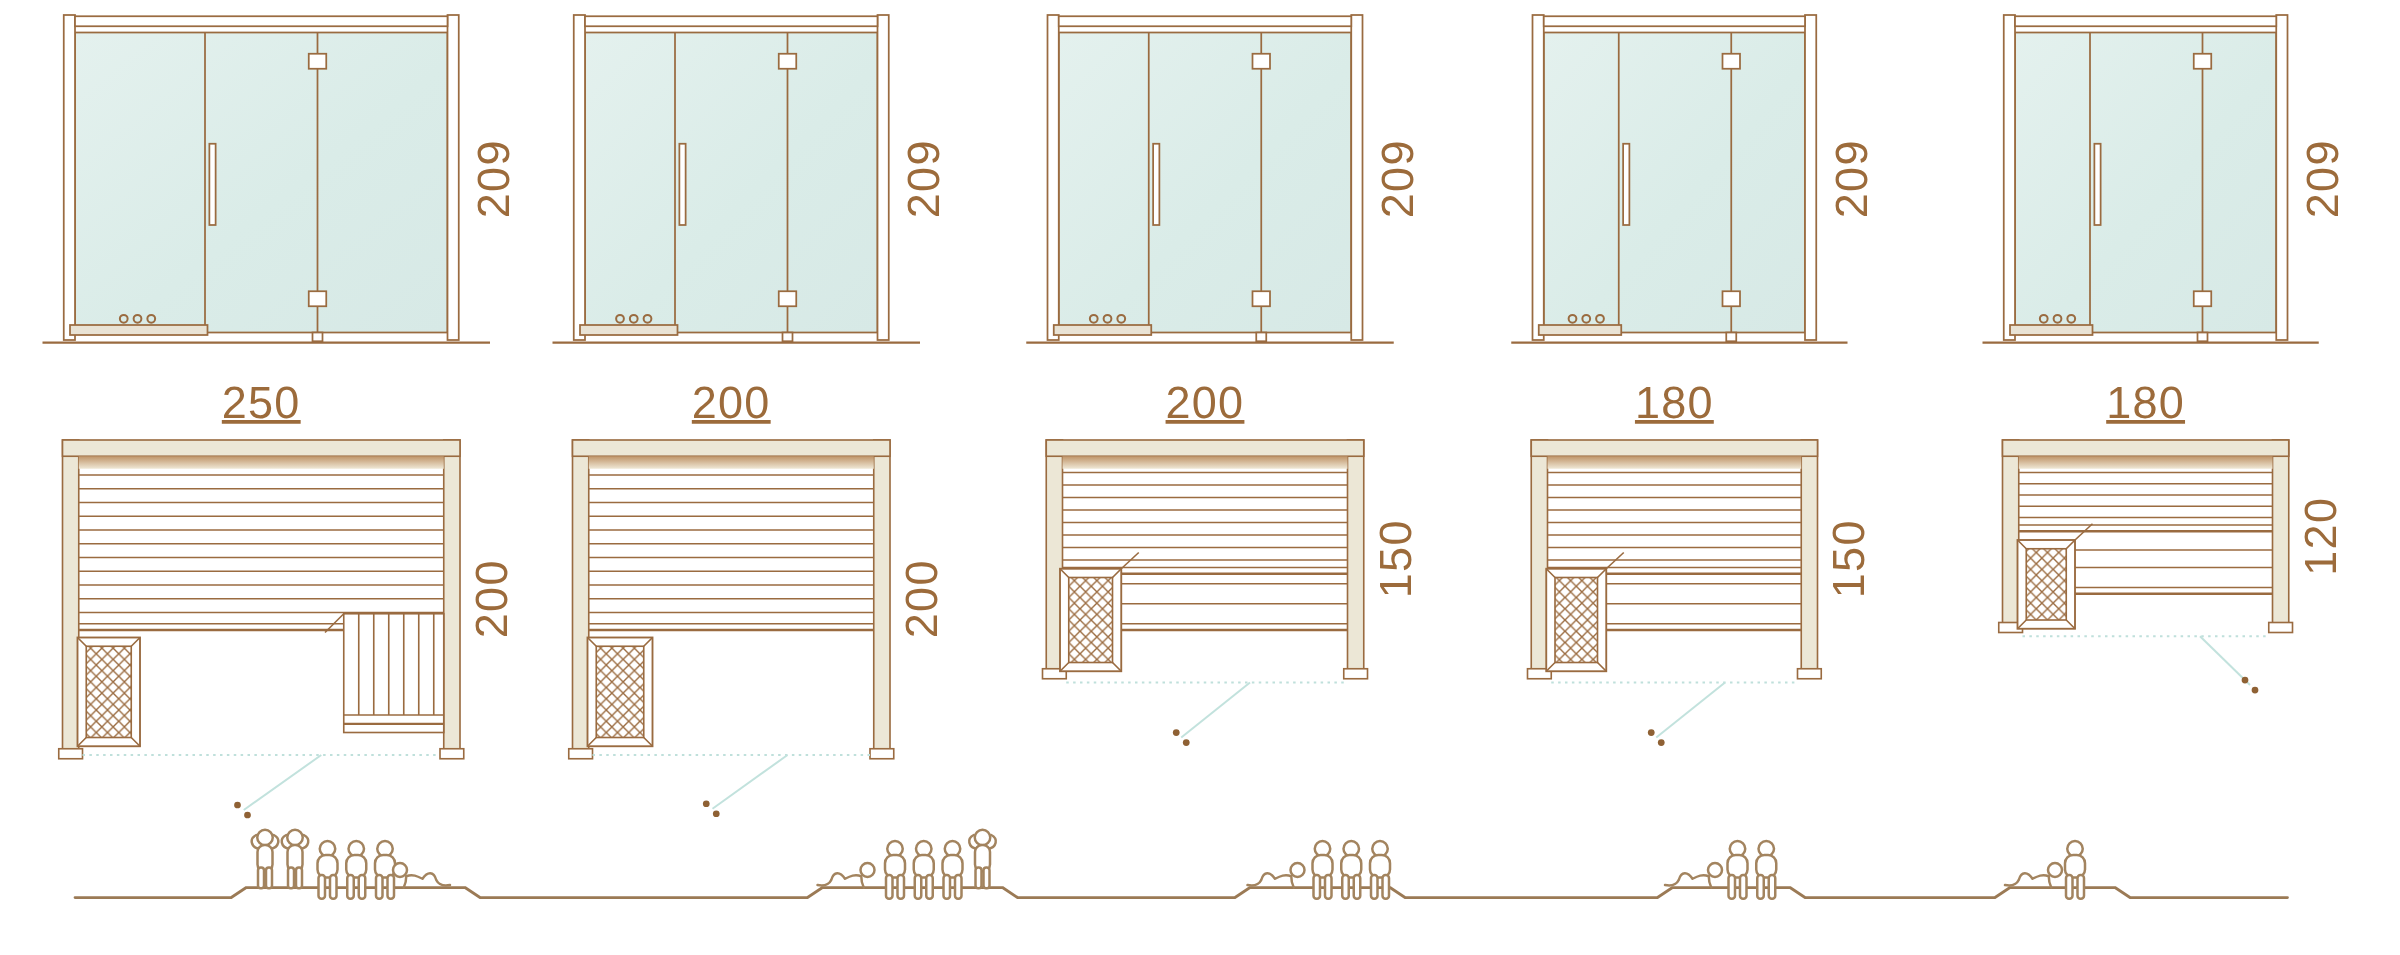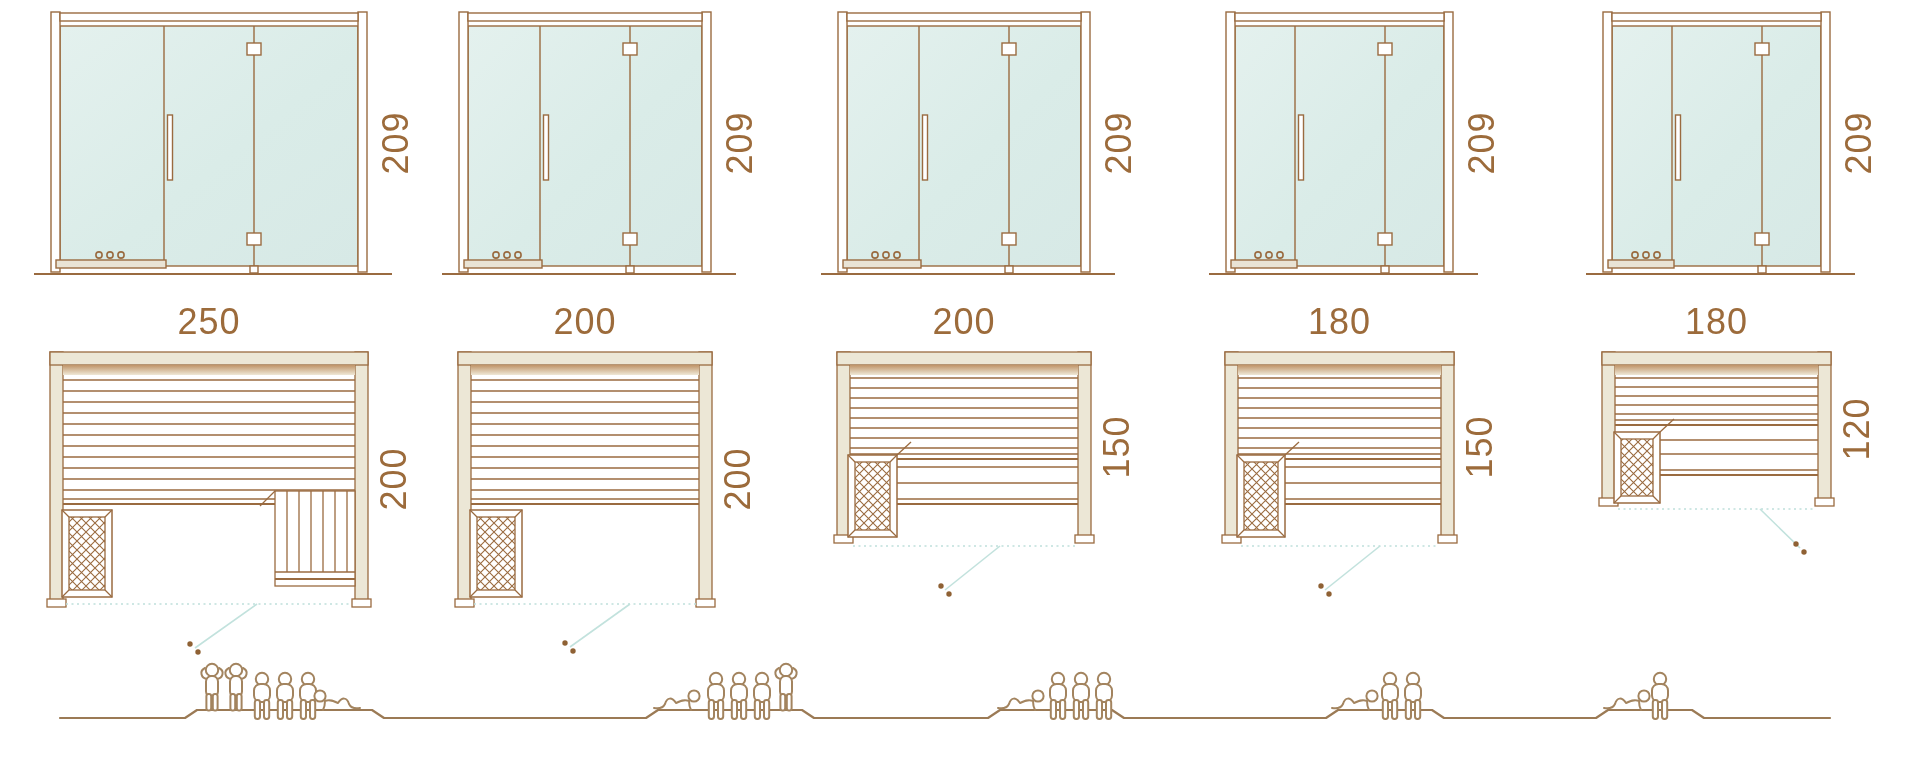--- a/index.html
+++ b/index.html
@@ -2,21 +2,21 @@
 <html><head>
 <meta charset="utf-8">
 <style>
   html,body{margin:0;padding:0;background:#ffffff;}
   #stage{position:relative;width:1920px;height:764px;background:#fff;overflow:hidden;
          font-family:"Liberation Sans", sans-serif;}
   .col{position:absolute;top:0;height:764px;}
   svg{overflow:visible;display:block;}
   .elev,.plan{position:absolute;left:0;}
   .dim{color:#9c6b3b;font-size:36px;letter-spacing:1px;white-space:nowrap;}
-  .wdim{position:absolute;text-align:center;height:44px;line-height:44px;}
+  .wdim{position:absolute;text-align:center;height:44px;line-height:44px;text-decoration:underline;}
   .vdim{position:absolute;width:44px;display:flex;align-items:center;justify-content:center;}
   .vdim span{transform:rotate(-90deg);display:block;}
   #people{position:absolute;left:40px;top:648px;}
   .lat-stroke{stroke:#9a6b40;}
 </style>
 </head>
 <body>
 
 <svg width="0" height="0" style="position:absolute" aria-hidden="true">
   <defs>

